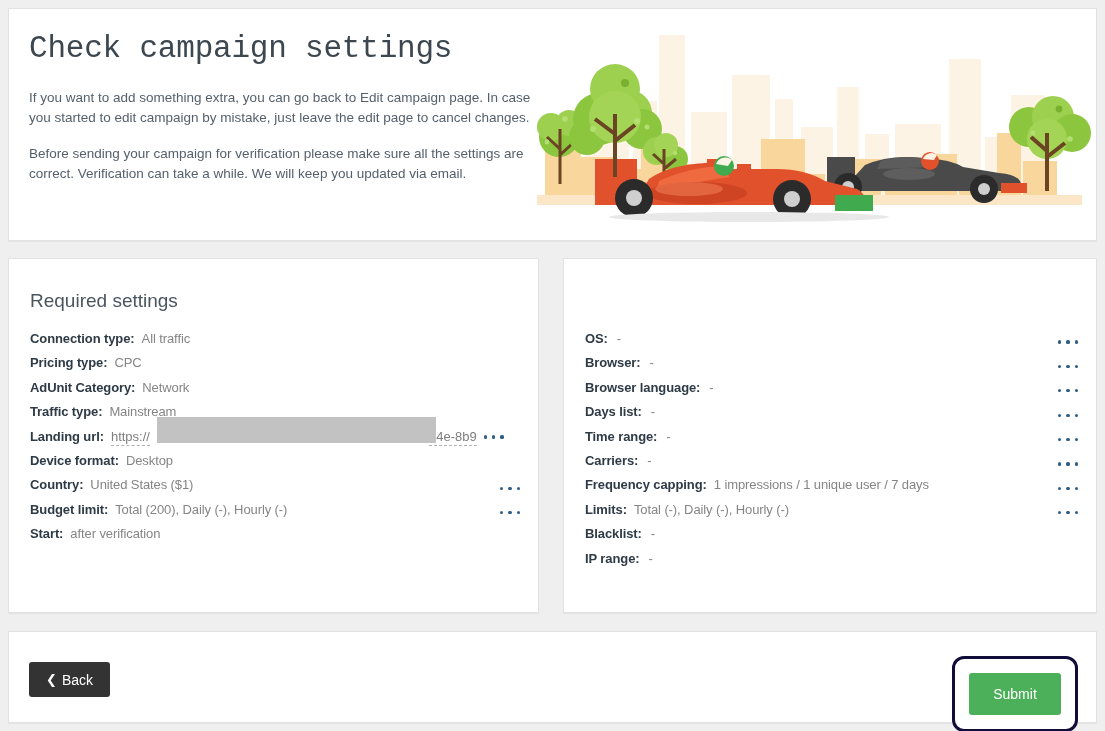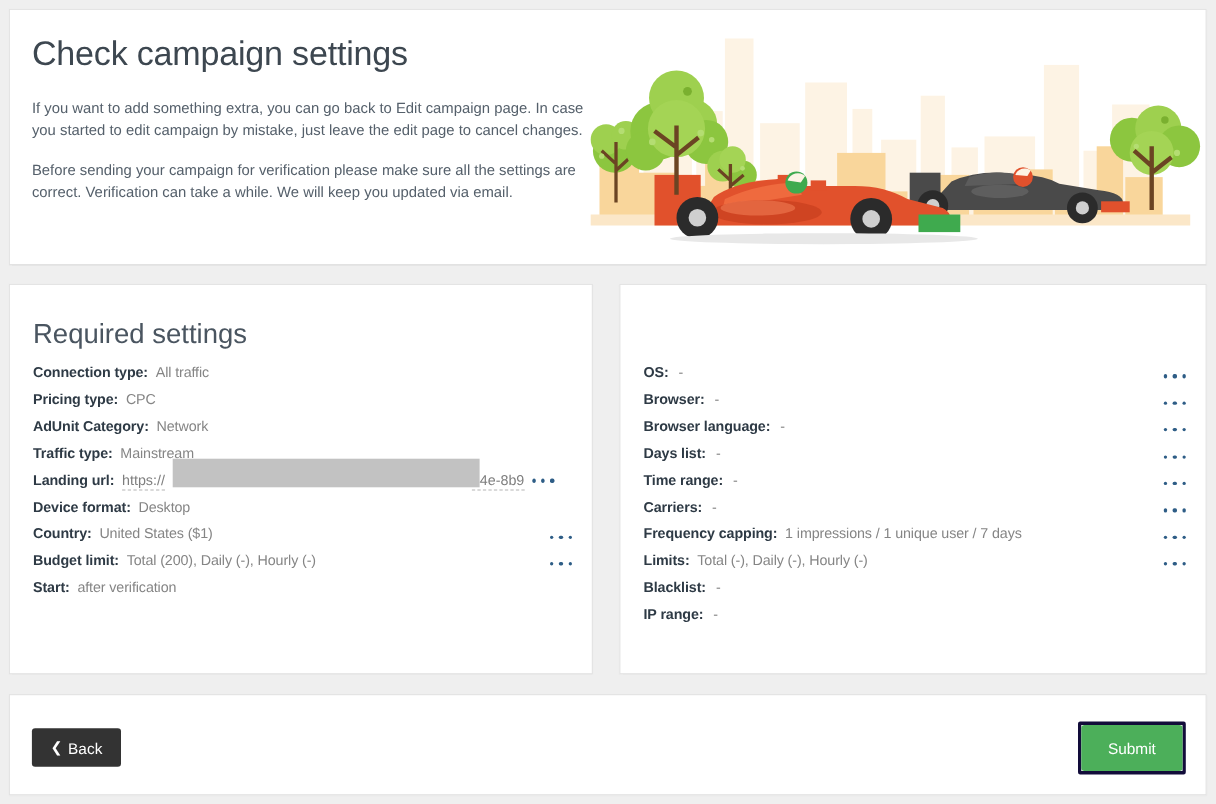--- a/index.html
+++ b/index.html
@@ -23,39 +23,40 @@
   
   #hero { left: 8px; top: 8px; width: 1089px; height: 233px; overflow: hidden; }
   .hero-text { position: absolute; left: 20px; top: 22px; width: 510px; }
   .hero-title {
     font-size: 31px;
     font-weight: 300;
     color: #3d4750;
     letter-spacing: -0.2px;
     margin: 0 0 22px 0;
     font-stretch: condensed;
+    font-family: Liberation Mono, monospace;
   }
   .hero-p {
     font-size: 13.5px;
     line-height: 20px;
     color: #55606b;
     margin: 0 0 16px 0;
   }
   .hero-art {
     position: absolute;
     left: 520px; top: 0px;
     width: 569px; height: 233px;
   }
 
   
   #required { left: 8px;   top: 258px; width: 531px; height: 355px; }
   #advanced { left: 563px; top: 258px; width: 534px; height: 355px; }
 
   .panel-title {
-    font-size: 25px;
+    font-size: 19px;
     font-weight: 300;
     color: #4a5560;
     margin: 0;
     position: absolute;
     left: 21px; top: 31px;
     font-stretch: condensed;
   }
   .rows { position: absolute; left: 21px; top: 72px; right: 14px; }
   .row {
     position: relative;
@@ -136,23 +137,23 @@
     border-bottom: 1px dashed #9aa2aa;
     padding-bottom: 1px;
     cursor: pointer;
     display: inline-block;
   }
 
   .submit-focus {
     position: absolute;
     right: 18px; top: 24px;
     border: 3px solid #120c3a;
-    padding: 0;
+    padding: 14px;
     background: #ffffff;
-    border-radius: 2px;
+    border-radius: 12px;
   }
   .btn-submit {
     display: block;
     width: 92px; height: 42px;
     background: #4caf5a;
     color: #ffffff;
     border: none;
     border-radius: 3px;
     font-size: 14px;
     font-family: inherit;

